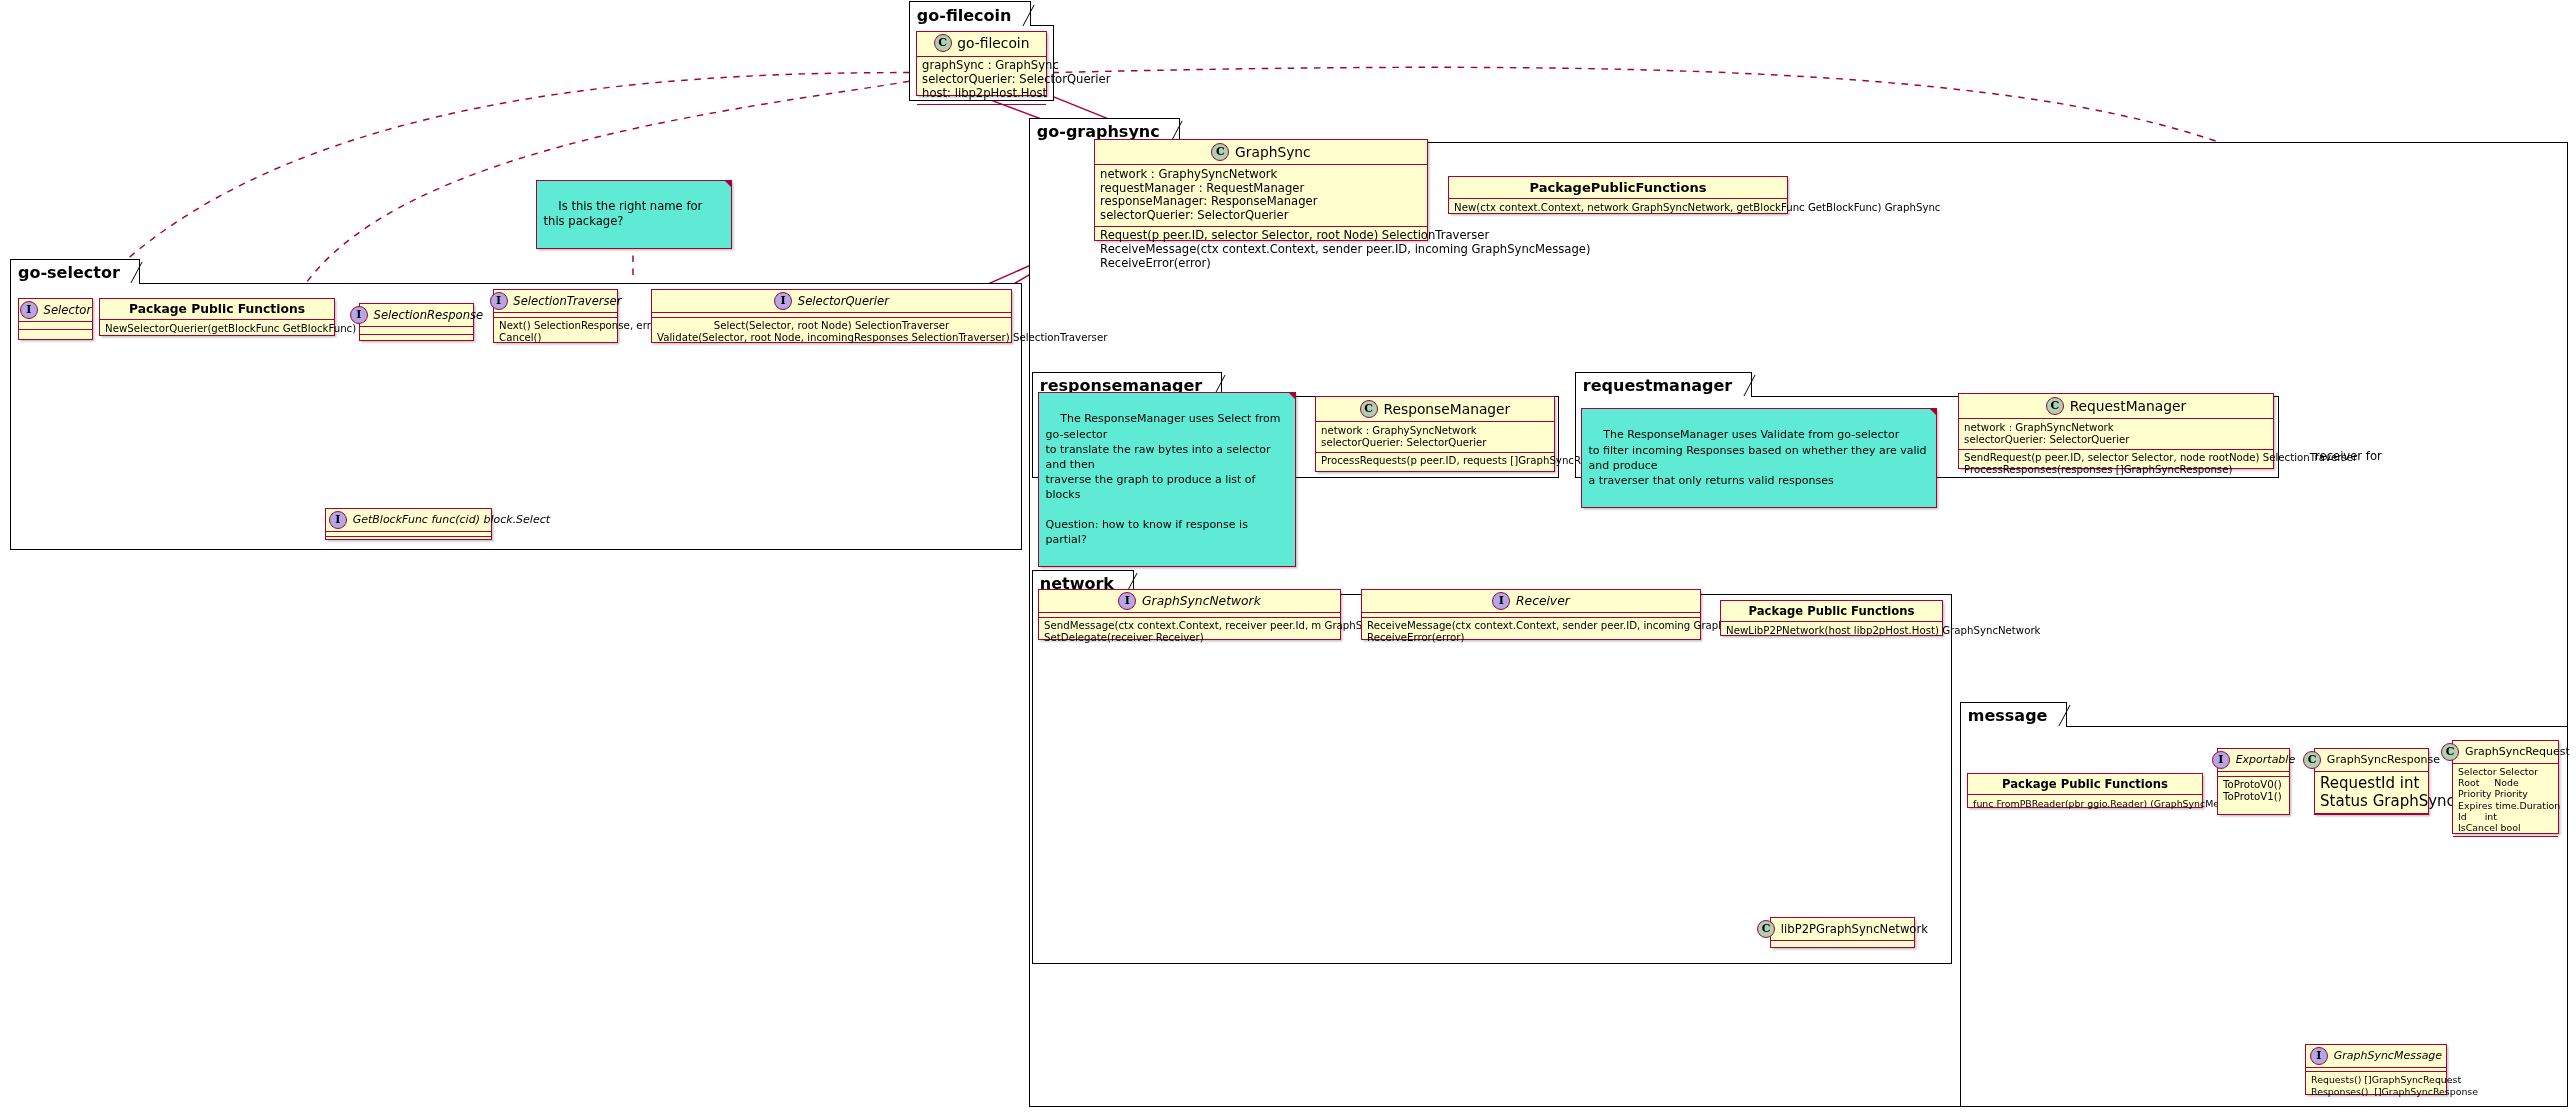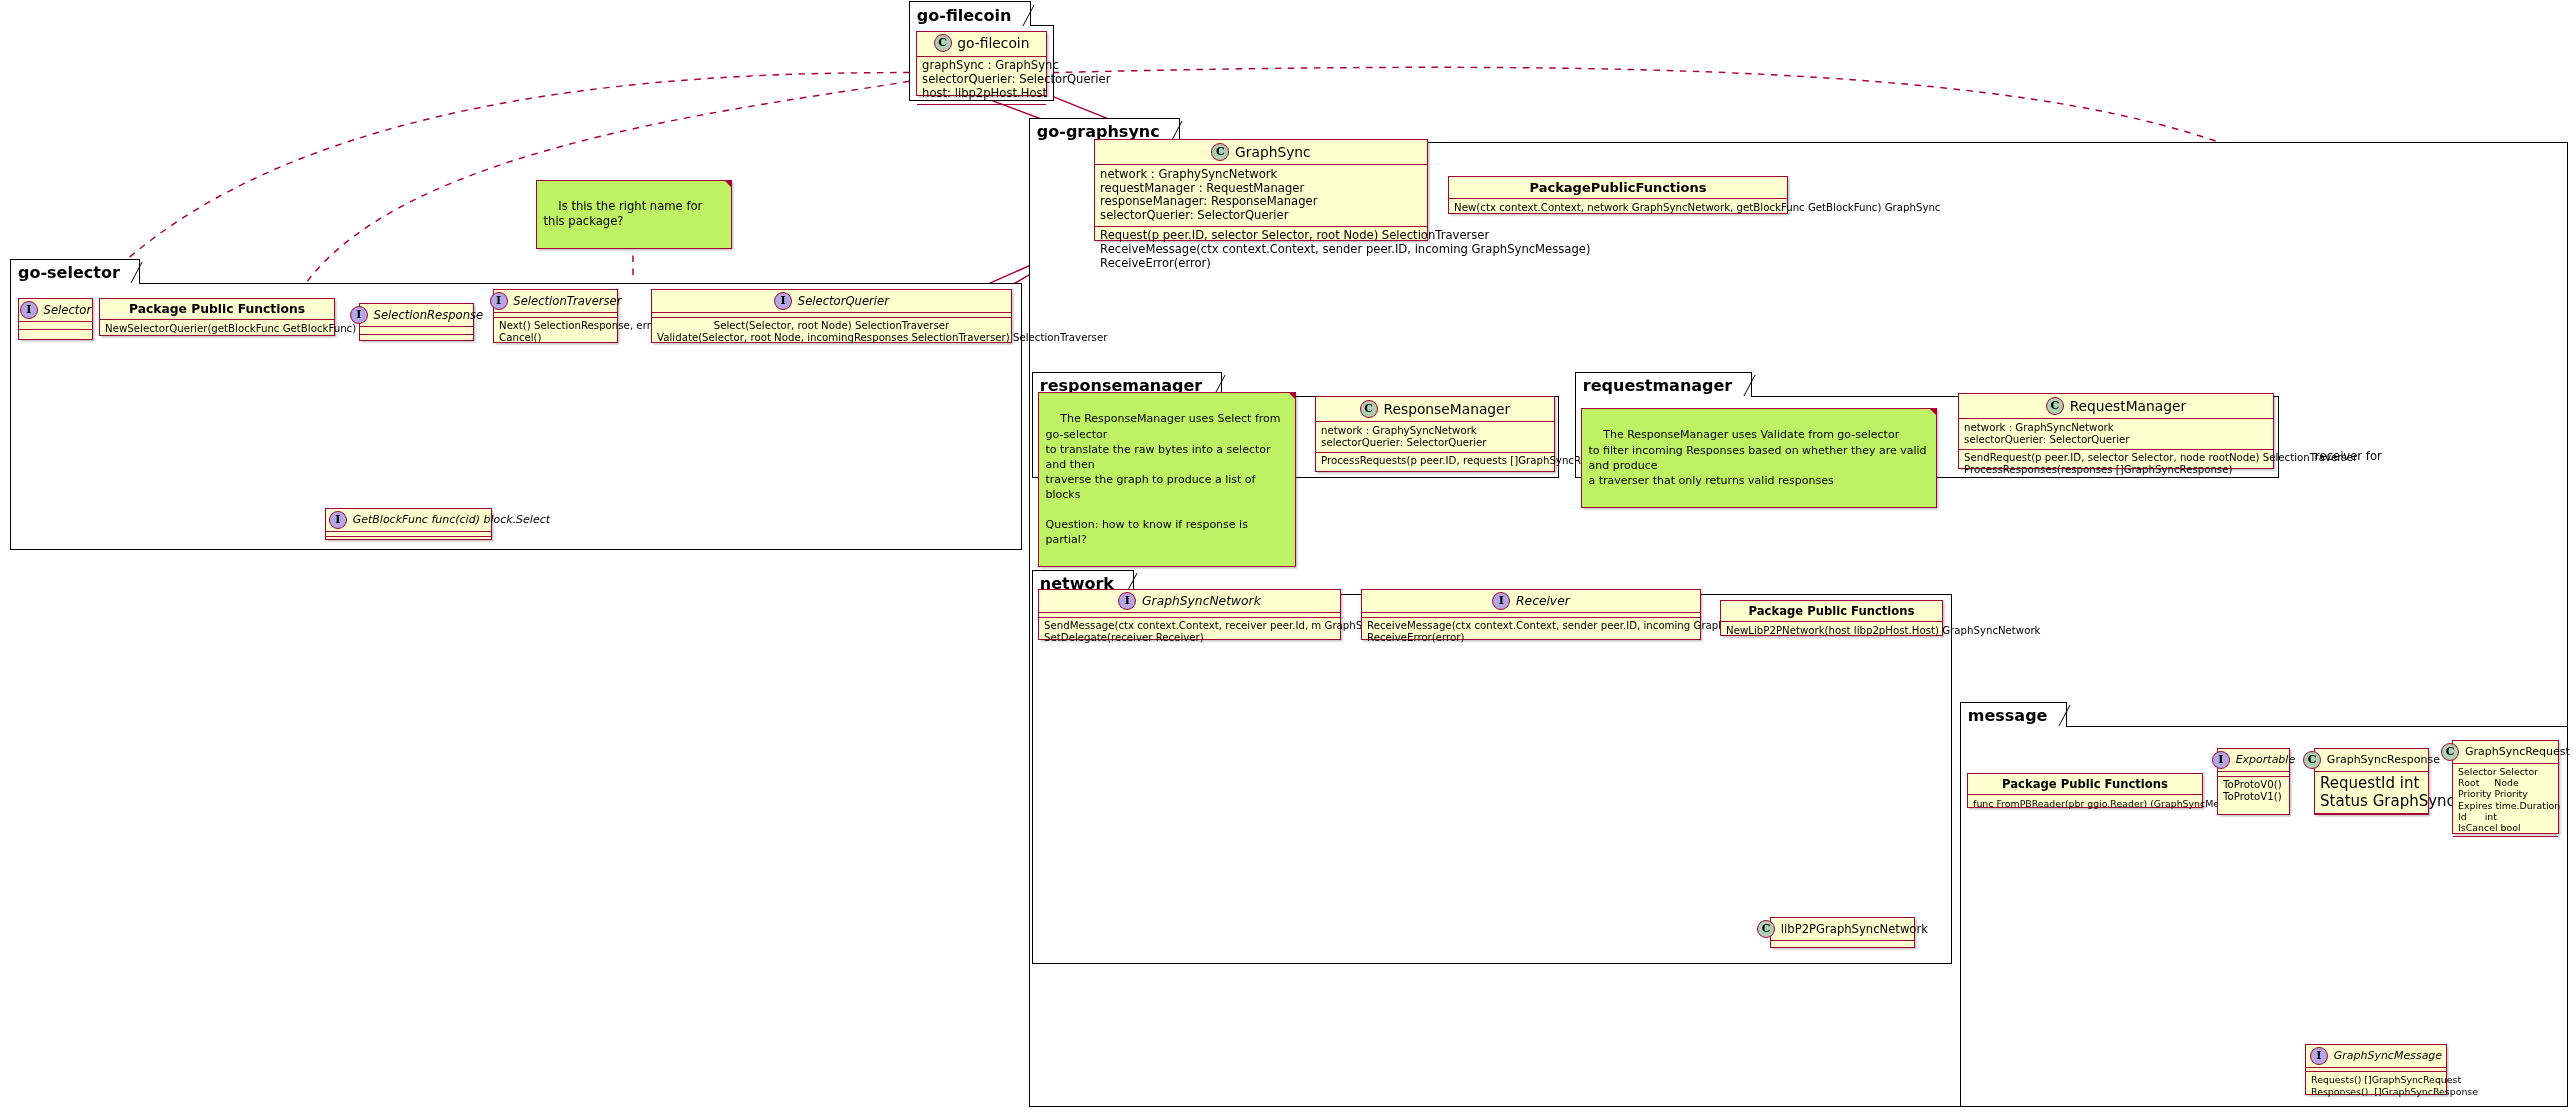--- a/index.html
+++ b/index.html
@@ -113,21 +113,21 @@
     font-family: "DejaVu Serif", serif;
     flex: 0 0 auto;
     vertical-align: middle;
   }
   .badge-c { background: #ADD1B2; border: 1.1px solid #A80036; color: #000; }
   .badge-i { background: #B4A7E5; border: 1.1px solid #A80036; color: #000; }
   
   .note {
     position: absolute;
     box-sizing: border-box;
-    background: #bef264;
+    background: #5eead4;
     border: 1.5px solid #A80036;
     box-shadow: 2.2px 2.2px 2.2px rgba(0,0,0,0.28);
     padding: 3.6px 6.5px 4.4px 6.5px;
     font-size: 11.6px;
     line-height: 1.28;
     white-space: pre-wrap;
     color: #000000;
     z-index: 4;
   }
   .note::after {

